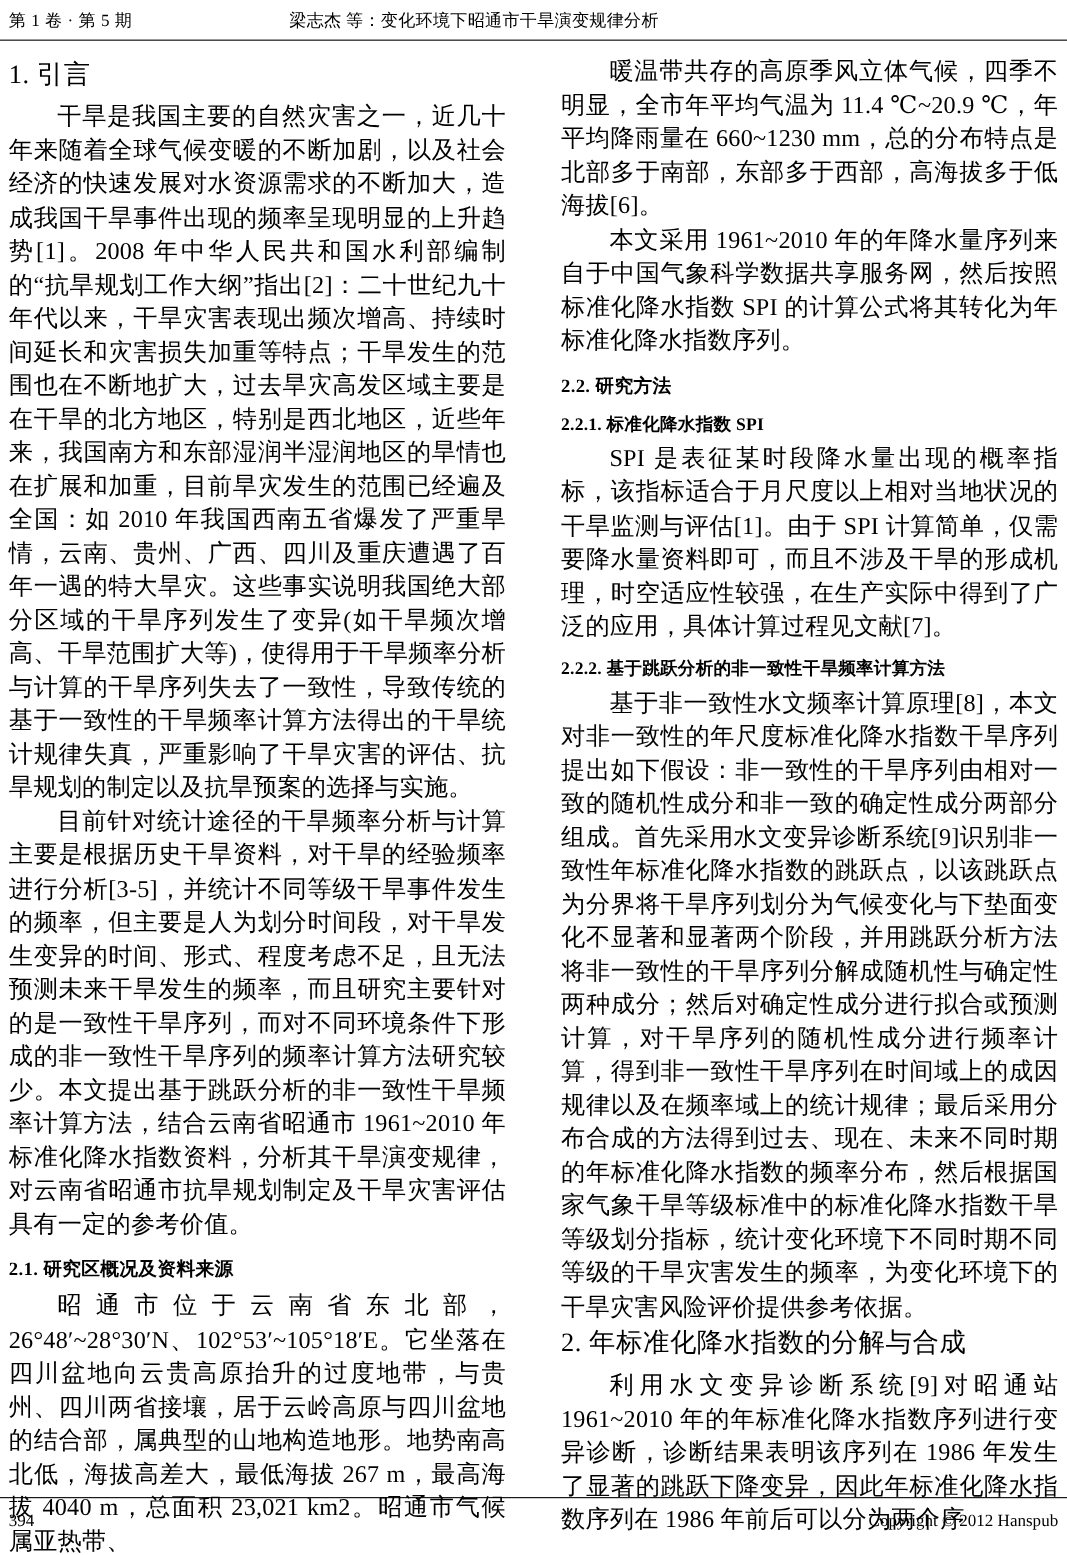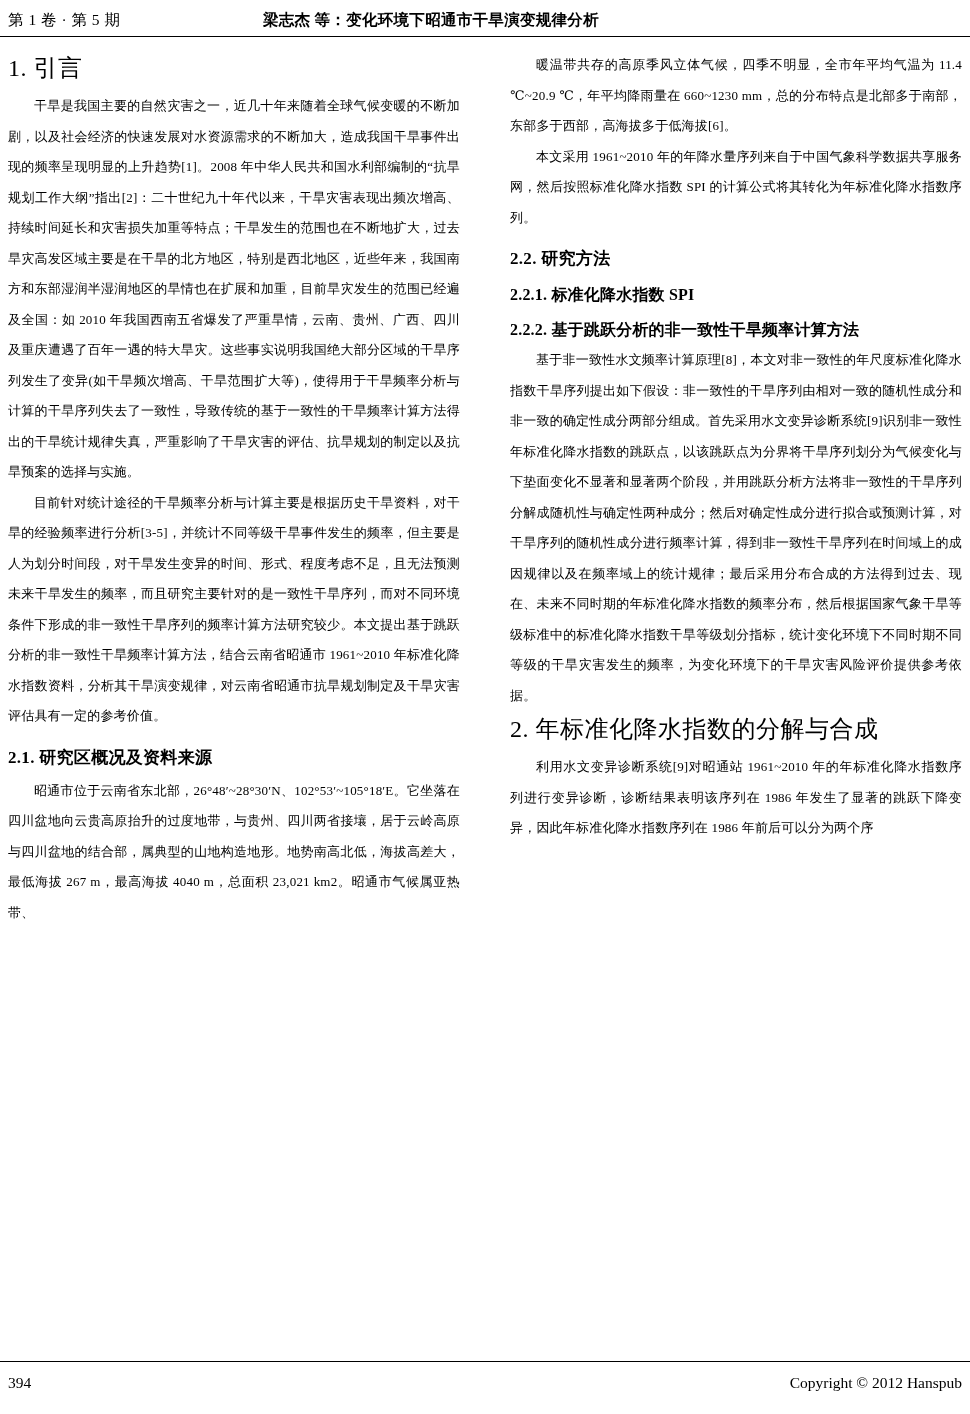--- a/index.html
+++ b/index.html
@@ -36,21 +36,20 @@
     position: absolute;
     left: 0;
     top: 0;
     letter-spacing: 0.5px;
   }
   .runhead .center {
     position: absolute;
     left: 255px;
     top: 0;
     letter-spacing: 0.3px;
-    font-weight: bold;
   }
   .rule-top {
     position: absolute;
     top: 36px;
     left: 0;
     width: 970px;
     border-top: 1.6px solid #000;
   }
   
   .columns {
@@ -84,21 +83,21 @@
     letter-spacing: 0.3px;
   }
   h3.sec {
     font-size: 16px;
     font-weight: bold;
     margin: 12px 0 4px 0;
     line-height: 23px;
     letter-spacing: 0.2px;
   }
   p.body {
-    font-size: 13px;
+    font-size: 22px;
     line-height: 30.5px;
     margin: 0;
     text-align: justify;
     text-justify: inter-ideograph;
     text-indent: 2em;
     letter-spacing: 0.2px;
   }
 
   
   .rule-bottom {
@@ -147,20 +146,21 @@
       <p class="body">目前针对统计途径的干旱频率分析与计算主要是根据历史干旱资料，对干旱的经验频率进行分析[3-5]，并统计不同等级干旱事件发生的频率，但主要是人为划分时间段，对干旱发生变异的时间、形式、程度考虑不足，且无法预测未来干旱发生的频率，而且研究主要针对的是一致性干旱序列，而对不同环境条件下形成的非一致性干旱序列的频率计算方法研究较少。本文提出基于跳跃分析的非一致性干旱频率计算方法，结合云南省昭通市 1961~2010 年标准化降水指数资料，分析其干旱演变规律，对云南省昭通市抗旱规划制定及干旱灾害评估具有一定的参考价值。</p>
       <h2 class="sec">2.1. 研究区概况及资料来源</h2>
       <p class="body">昭通市位于云南省东北部，26°48′~28°30′N、102°53′~105°18′E。它坐落在四川盆地向云贵高原抬升的过度地带，与贵州、四川两省接壤，居于云岭高原与四川盆地的结合部，属典型的山地构造地形。地势南高北低，海拔高差大，最低海拔 267 m，最高海拔 4040 m，总面积 23,021 km2。昭通市气候属亚热带、</p>
     </div>
 
     <div class="col col-right">
       <p class="body">暖温带共存的高原季风立体气候，四季不明显，全市年平均气温为 11.4 ℃~20.9 ℃，年平均降雨量在 660~1230 mm，总的分布特点是北部多于南部，东部多于西部，高海拔多于低海拔[6]。</p>
       <p class="body">本文采用 1961~2010 年的年降水量序列来自于中国气象科学数据共享服务网，然后按照标准化降水指数 SPI 的计算公式将其转化为年标准化降水指数序列。</p>
       <h2 class="sec">2.2. 研究方法</h2>
       <h3 class="sec">2.2.1. 标准化降水指数 SPI</h3>
+      <p class="body">SPI 是表征某时段降水量出现的概率指标，该指标适合于月尺度以上相对当地状况的干旱监测与评估[1]。由于 SPI 计算简单，仅需要降水量资料即可，而且不涉及干旱的形成机理，时空适应性较强，在生产实际中得到了广泛的应用，具体计算过程见文献[7]。</p>
       <h3 class="sec">2.2.2. 基于跳跃分析的非一致性干旱频率计算方法</h3>
       <p class="body">基于非一致性水文频率计算原理[8]，本文对非一致性的年尺度标准化降水指数干旱序列提出如下假设：非一致性的干旱序列由相对一致的随机性成分和非一致的确定性成分两部分组成。首先采用水文变异诊断系统[9]识别非一致性年标准化降水指数的跳跃点，以该跳跃点为分界将干旱序列划分为气候变化与下垫面变化不显著和显著两个阶段，并用跳跃分析方法将非一致性的干旱序列分解成随机性与确定性两种成分；然后对确定性成分进行拟合或预测计算，对干旱序列的随机性成分进行频率计算，得到非一致性干旱序列在时间域上的成因规律以及在频率域上的统计规律；最后采用分布合成的方法得到过去、现在、未来不同时期的年标准化降水指数的频率分布，然后根据国家气象干旱等级标准中的标准化降水指数干旱等级划分指标，统计变化环境下不同时期不同等级的干旱灾害发生的频率，为变化环境下的干旱灾害风险评价提供参考依据。</p>
       <h1 class="sec">2. 年标准化降水指数的分解与合成</h1>
       <p class="body">利用水文变异诊断系统[9]对昭通站 1961~2010 年的年标准化降水指数序列进行变异诊断，诊断结果表明该序列在 1986 年发生了显著的跳跃下降变异，因此年标准化降水指数序列在 1986 年前后可以分为两个序</p>
     </div>
 
   </div>
 
   <div class="rule-bottom"></div>
   <div class="footer">

